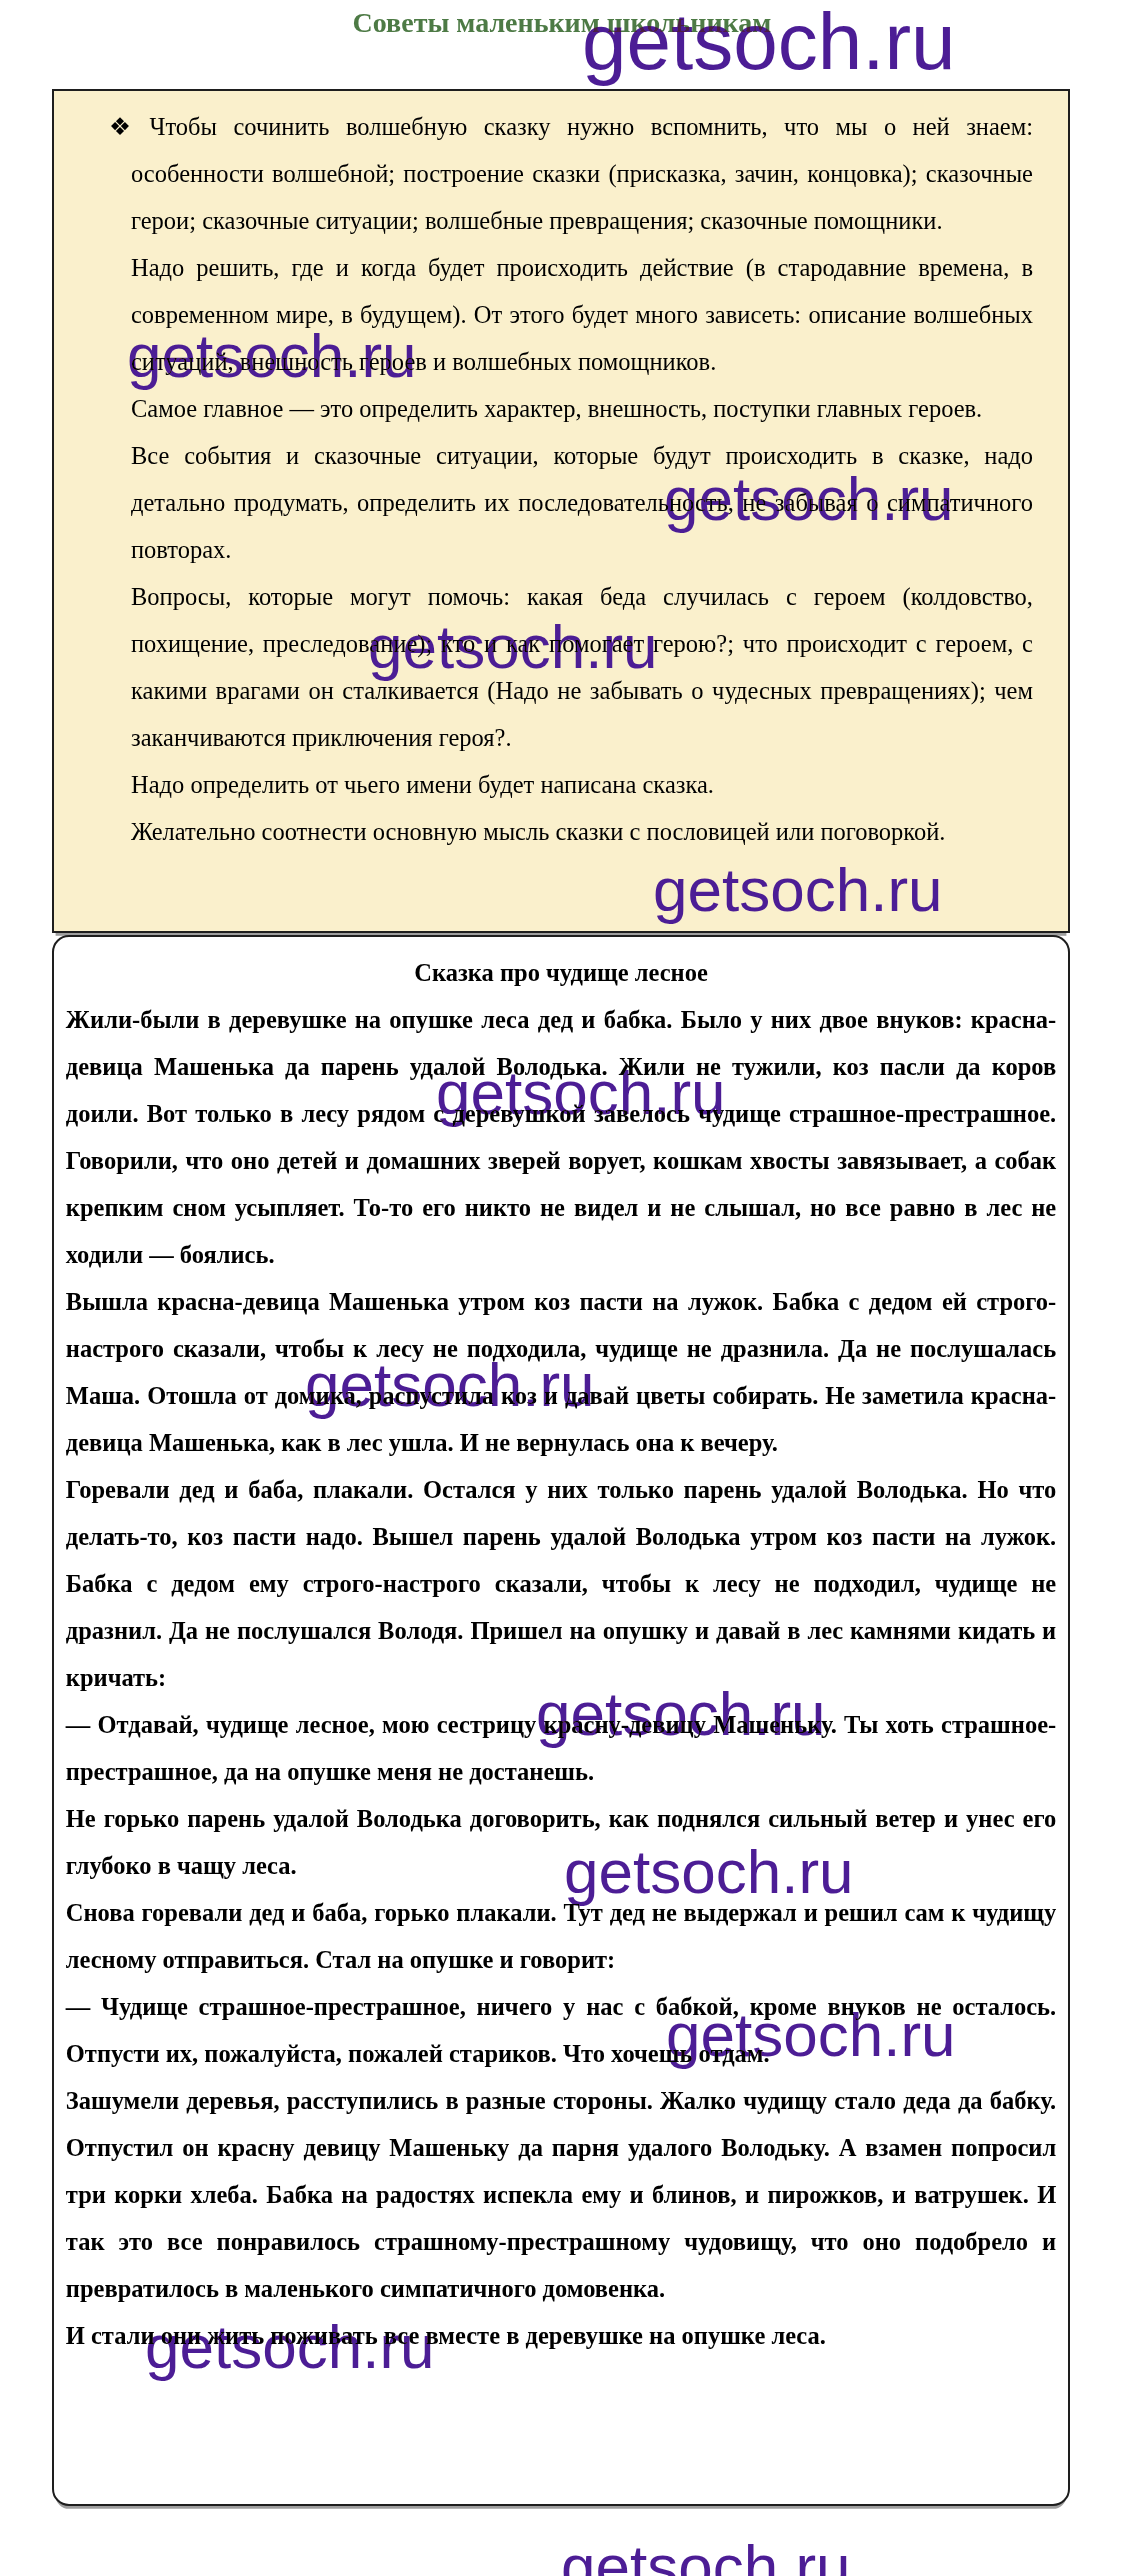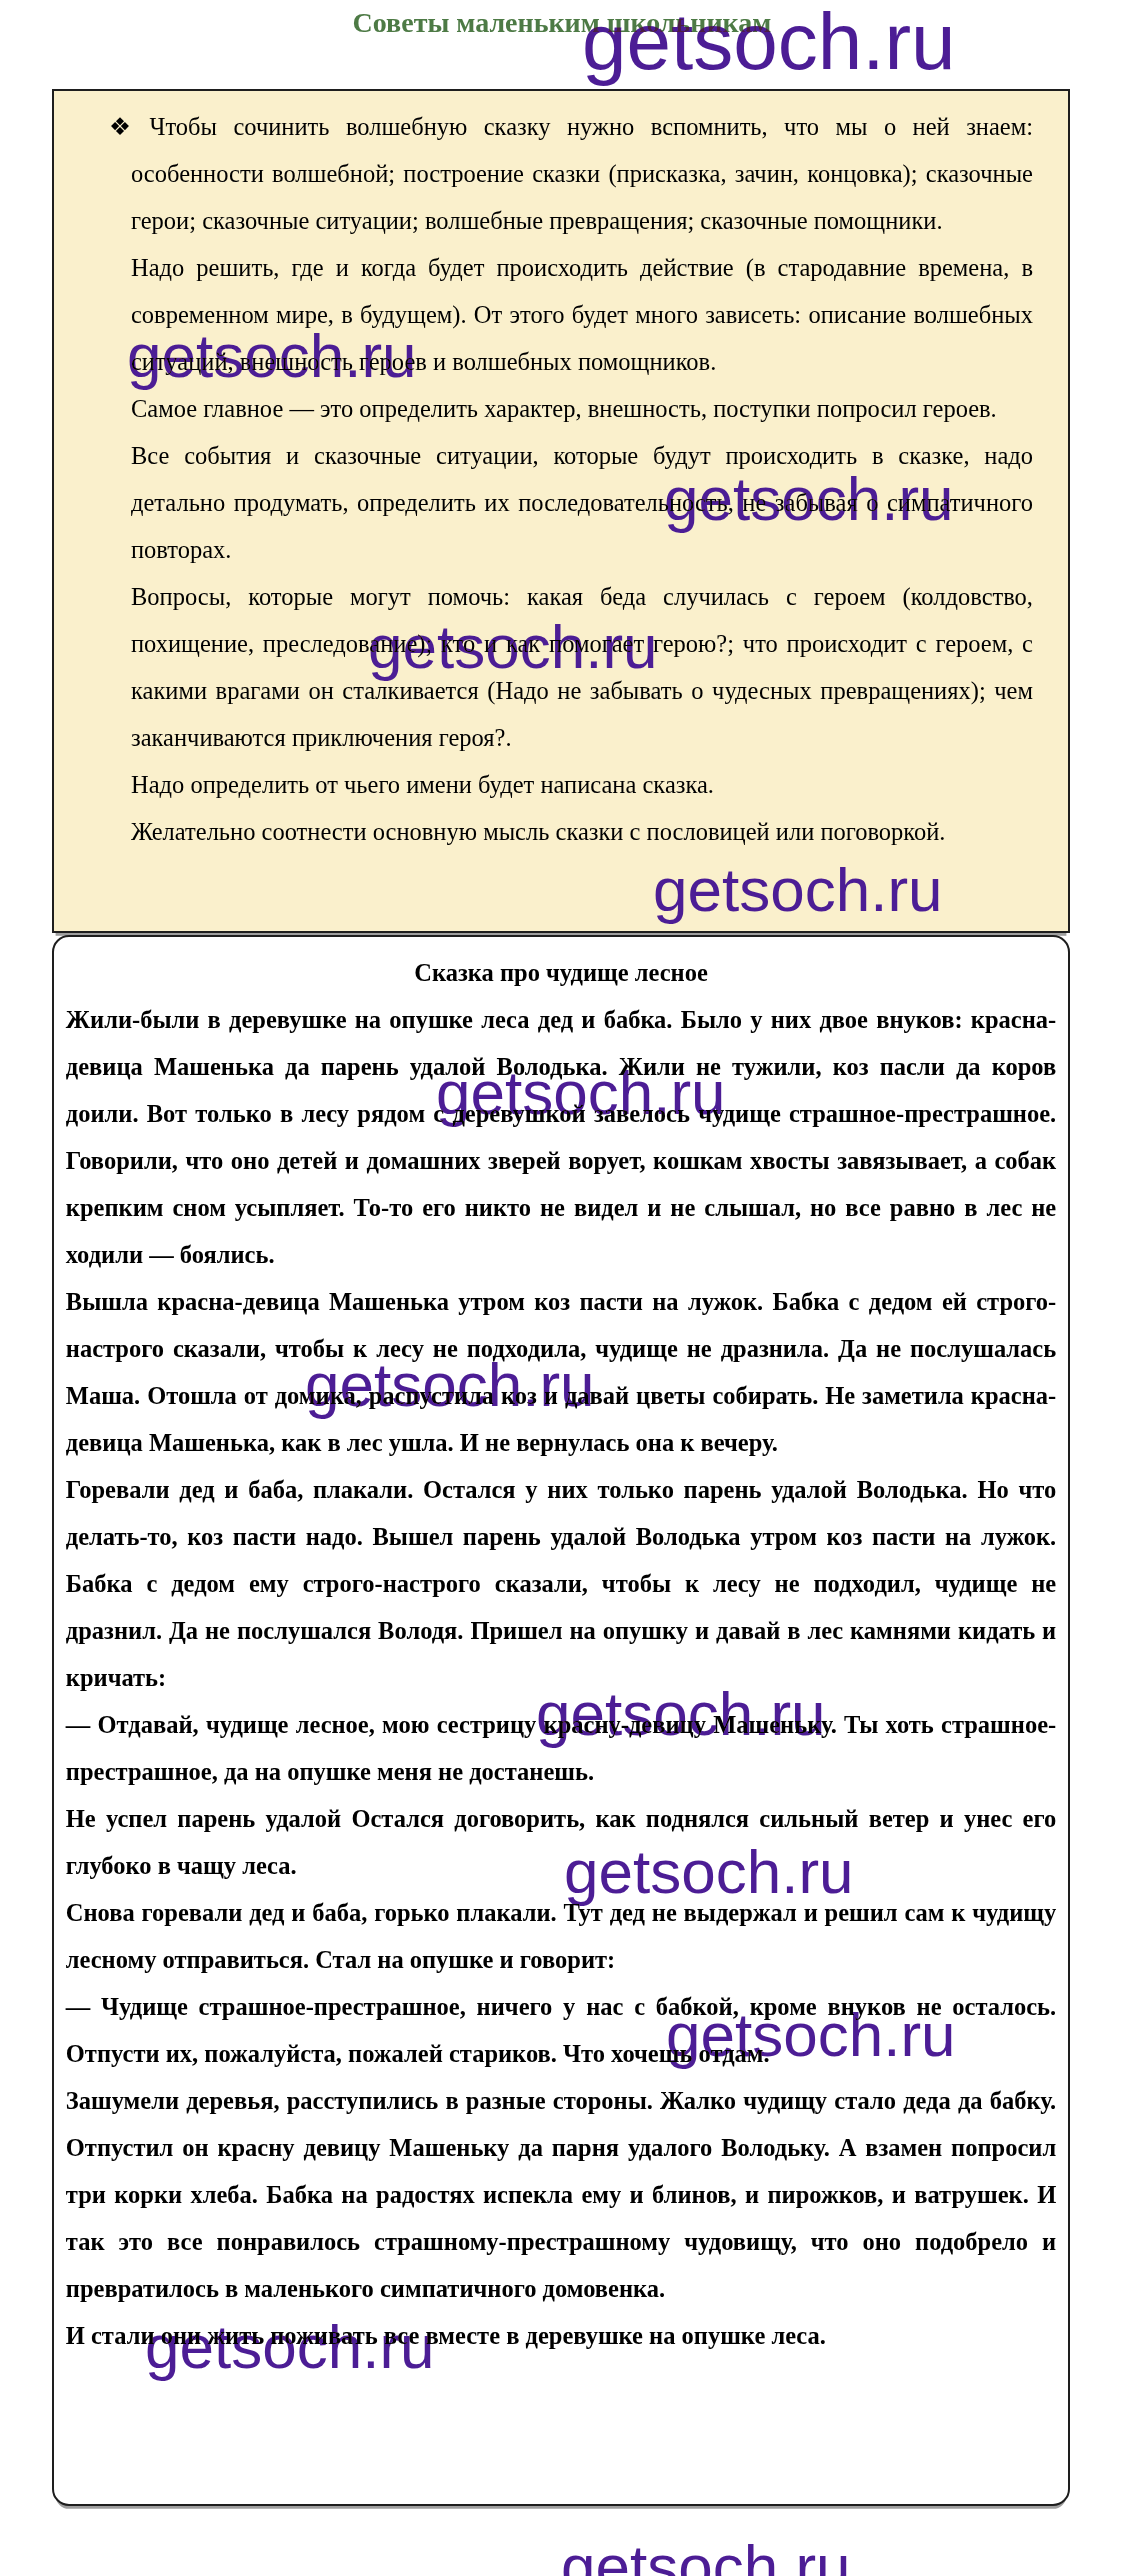--- a/index.html
+++ b/index.html
@@ -78,34 +78,34 @@
 </head>
 <body>
 
 <div class="page">
 
   <h1 class="page-title">Советы маленьким школьникам</h1>
 
   <div class="box advice-box">
     <p class="p-bullet"><span class="bullet">❖</span><span>Чтобы сочинить волшебную сказку нужно вспомнить, что мы о ней знаем: особенности волшебной; построение сказки (присказка, зачин, концовка); сказочные герои; сказочные ситуации; волшебные превращения; сказочные помощники.</span></p>
     <p>Надо решить, где и когда будет происходить действие (в стародавние времена, в современном мире, в будущем). От этого будет много зависеть: описание волшебных ситуаций, внешность героев и волшебных помощников.</p>
-    <p>Самое главное — это определить характер, внешность, поступки попросил героев.</p>
+    <p>Самое главное — это определить характер, внешность, поступки главных героев.</p>
     <p>Все события и сказочные ситуации, которые будут происходить в сказке, надо детально продумать, определить их последовательность, не забывая о симпатичного повторах.</p>
     <p>Вопросы, которые могут помочь: какая беда случилась с героем (колдовство, похищение, преследование); кто и как помогает герою?; что происходит с героем, с какими врагами он сталкивается (Надо не забывать о чудесных превращениях); чем заканчиваются приключения героя?.</p>
     <p>Надо определить от чьего имени будет написана сказка.</p>
     <p>Желательно соотнести основную мысль сказки с пословицей или поговоркой.</p>
   </div>
 
   <div class="box story-box">
     <h2 class="story-title">Сказка про чудище лесное</h2>
     <p>Жили-были в деревушке на опушке леса дед и бабка. Было у них двое внуков: красна-девица Машенька да парень удалой Володька. Жили не тужили, коз пасли да коров доили. Вот только в лесу рядом с деревушкой завелось чудище страшное-престрашное. Говорили, что оно детей и домашних зверей ворует, кошкам хвосты завязывает, а собак крепким сном усыпляет. То-то его никто не видел и не слышал, но все равно в лес не ходили — боялись.</p>
     <p>Вышла красна-девица Машенька утром коз пасти на лужок. Бабка с дедом ей строго-настрого сказали, чтобы к лесу не подходила, чудище не дразнила. Да не послушалась Маша. Отошла от домика, распустила коз и давай цветы собирать. Не заметила красна-девица Машенька, как в лес ушла. И не вернулась она к вечеру.</p>
     <p>Горевали дед и баба, плакали. Остался у них только парень удалой Володька. Но что делать-то, коз пасти надо. Вышел парень удалой Володька утром коз пасти на лужок. Бабка с дедом ему строго-настрого сказали, чтобы к лесу не подходил, чудище не дразнил. Да не послушался Володя. Пришел на опушку и давай в лес камнями кидать и кричать:</p>
     <p>— Отдавай, чудище лесное, мою сестрицу красну-девицу Машеньку. Ты хоть страшное-престрашное, да на опушке меня не достанешь.</p>
-    <p>Не успел парень удалой Остался договорить, как поднялся сильный ветер и унес его глубоко в чащу леса.</p>
+    <p>Не горько парень удалой Володька договорить, как поднялся сильный ветер и унес его глубоко в чащу леса.</p>
     <p>Снова горевали дед и баба, горько плакали. Тут дед не выдержал и решил сам к чудищу лесному отправиться. Стал на опушке и говорит:</p>
     <p>— Чудище страшное-престрашное, ничего у нас с бабкой, кроме внуков не осталось. Отпусти их, пожалуйста, пожалей стариков. Что хочешь отдам.</p>
     <p>Зашумели деревья, расступились в разные стороны. Жалко чудищу стало деда да бабку. Отпустил он красну девицу Машеньку да парня удалого Володьку. А взамен попросил три корки хлеба. Бабка на радостях испекла ему и блинов, и пирожков, и ватрушек. И так это все понравилось страшному-престрашному чудовищу, что оно подобрело и превратилось в маленького симпатичного домовенка.</p>
     <p>И стали они жить поживать все вместе в деревушке на опушке леса.</p>
   </div>
 
   <div class="wm wm-big" style="left:582px; top:1.8px;">getsoch.ru</div>
   <div class="wm" style="left:127px;  top:325px;">getsoch.ru</div>
   <div class="wm" style="left:664px;  top:468px;">getsoch.ru</div>
   <div class="wm" style="left:368px;  top:616px;">getsoch.ru</div>

